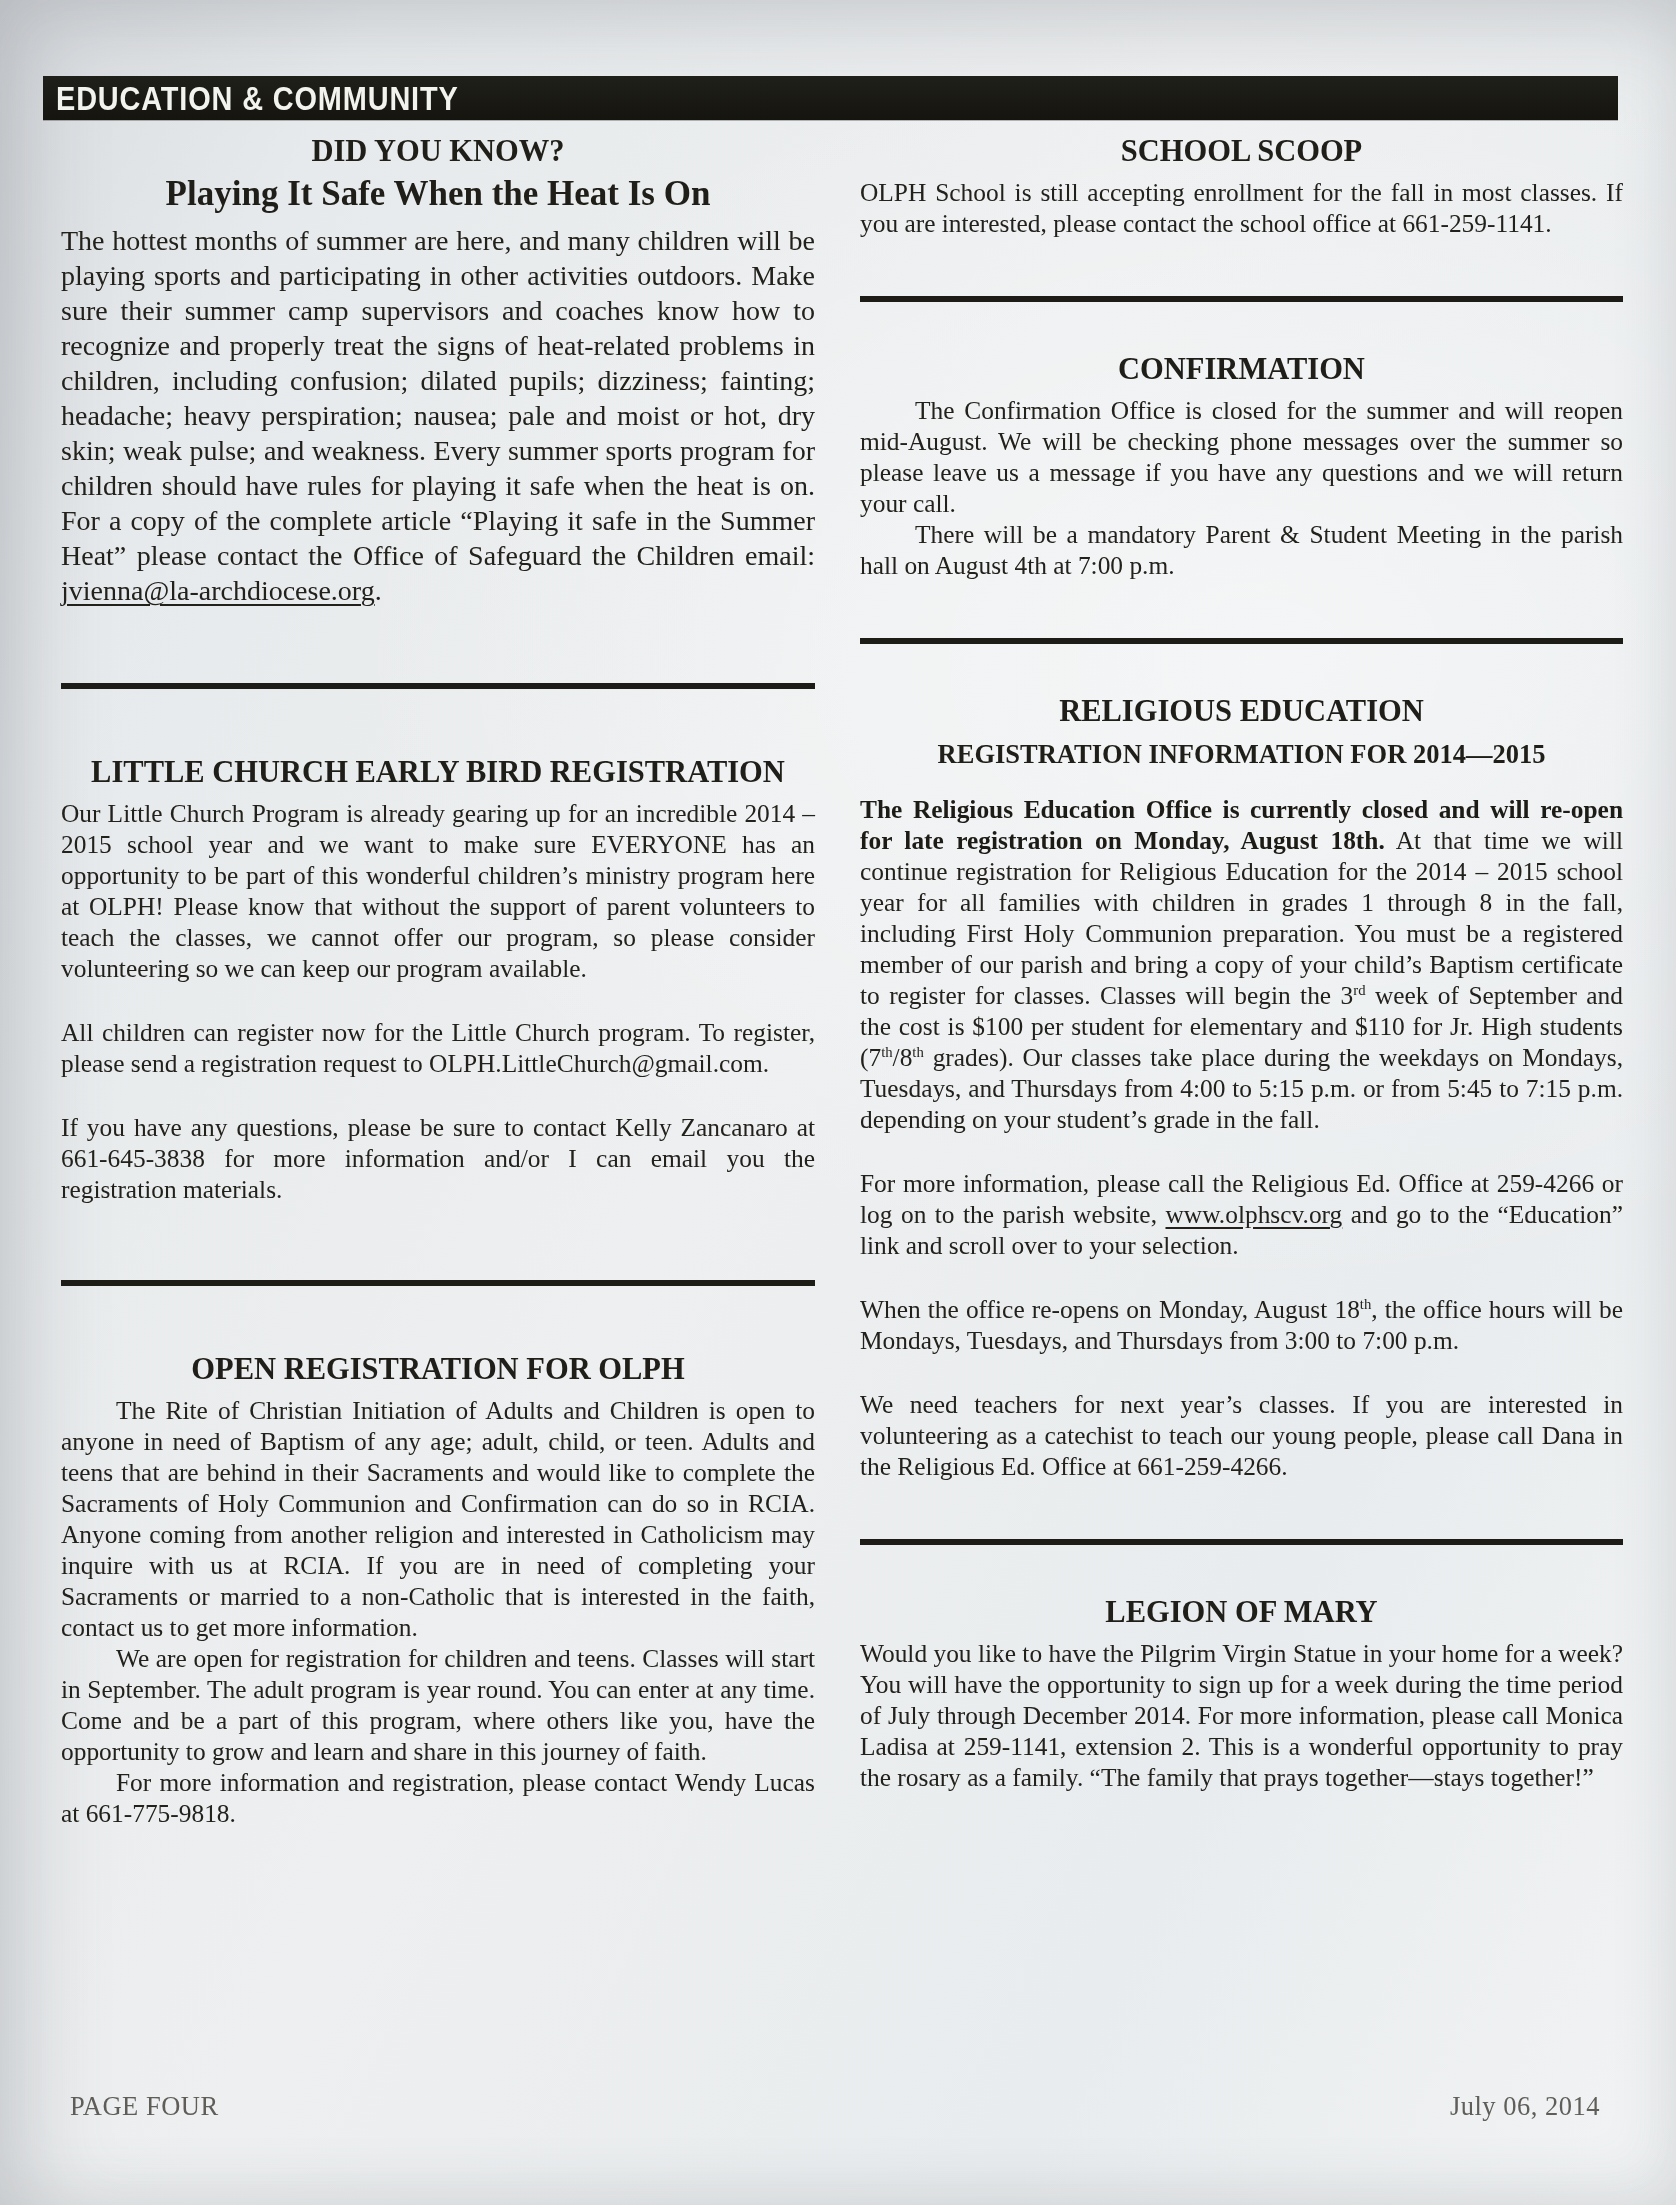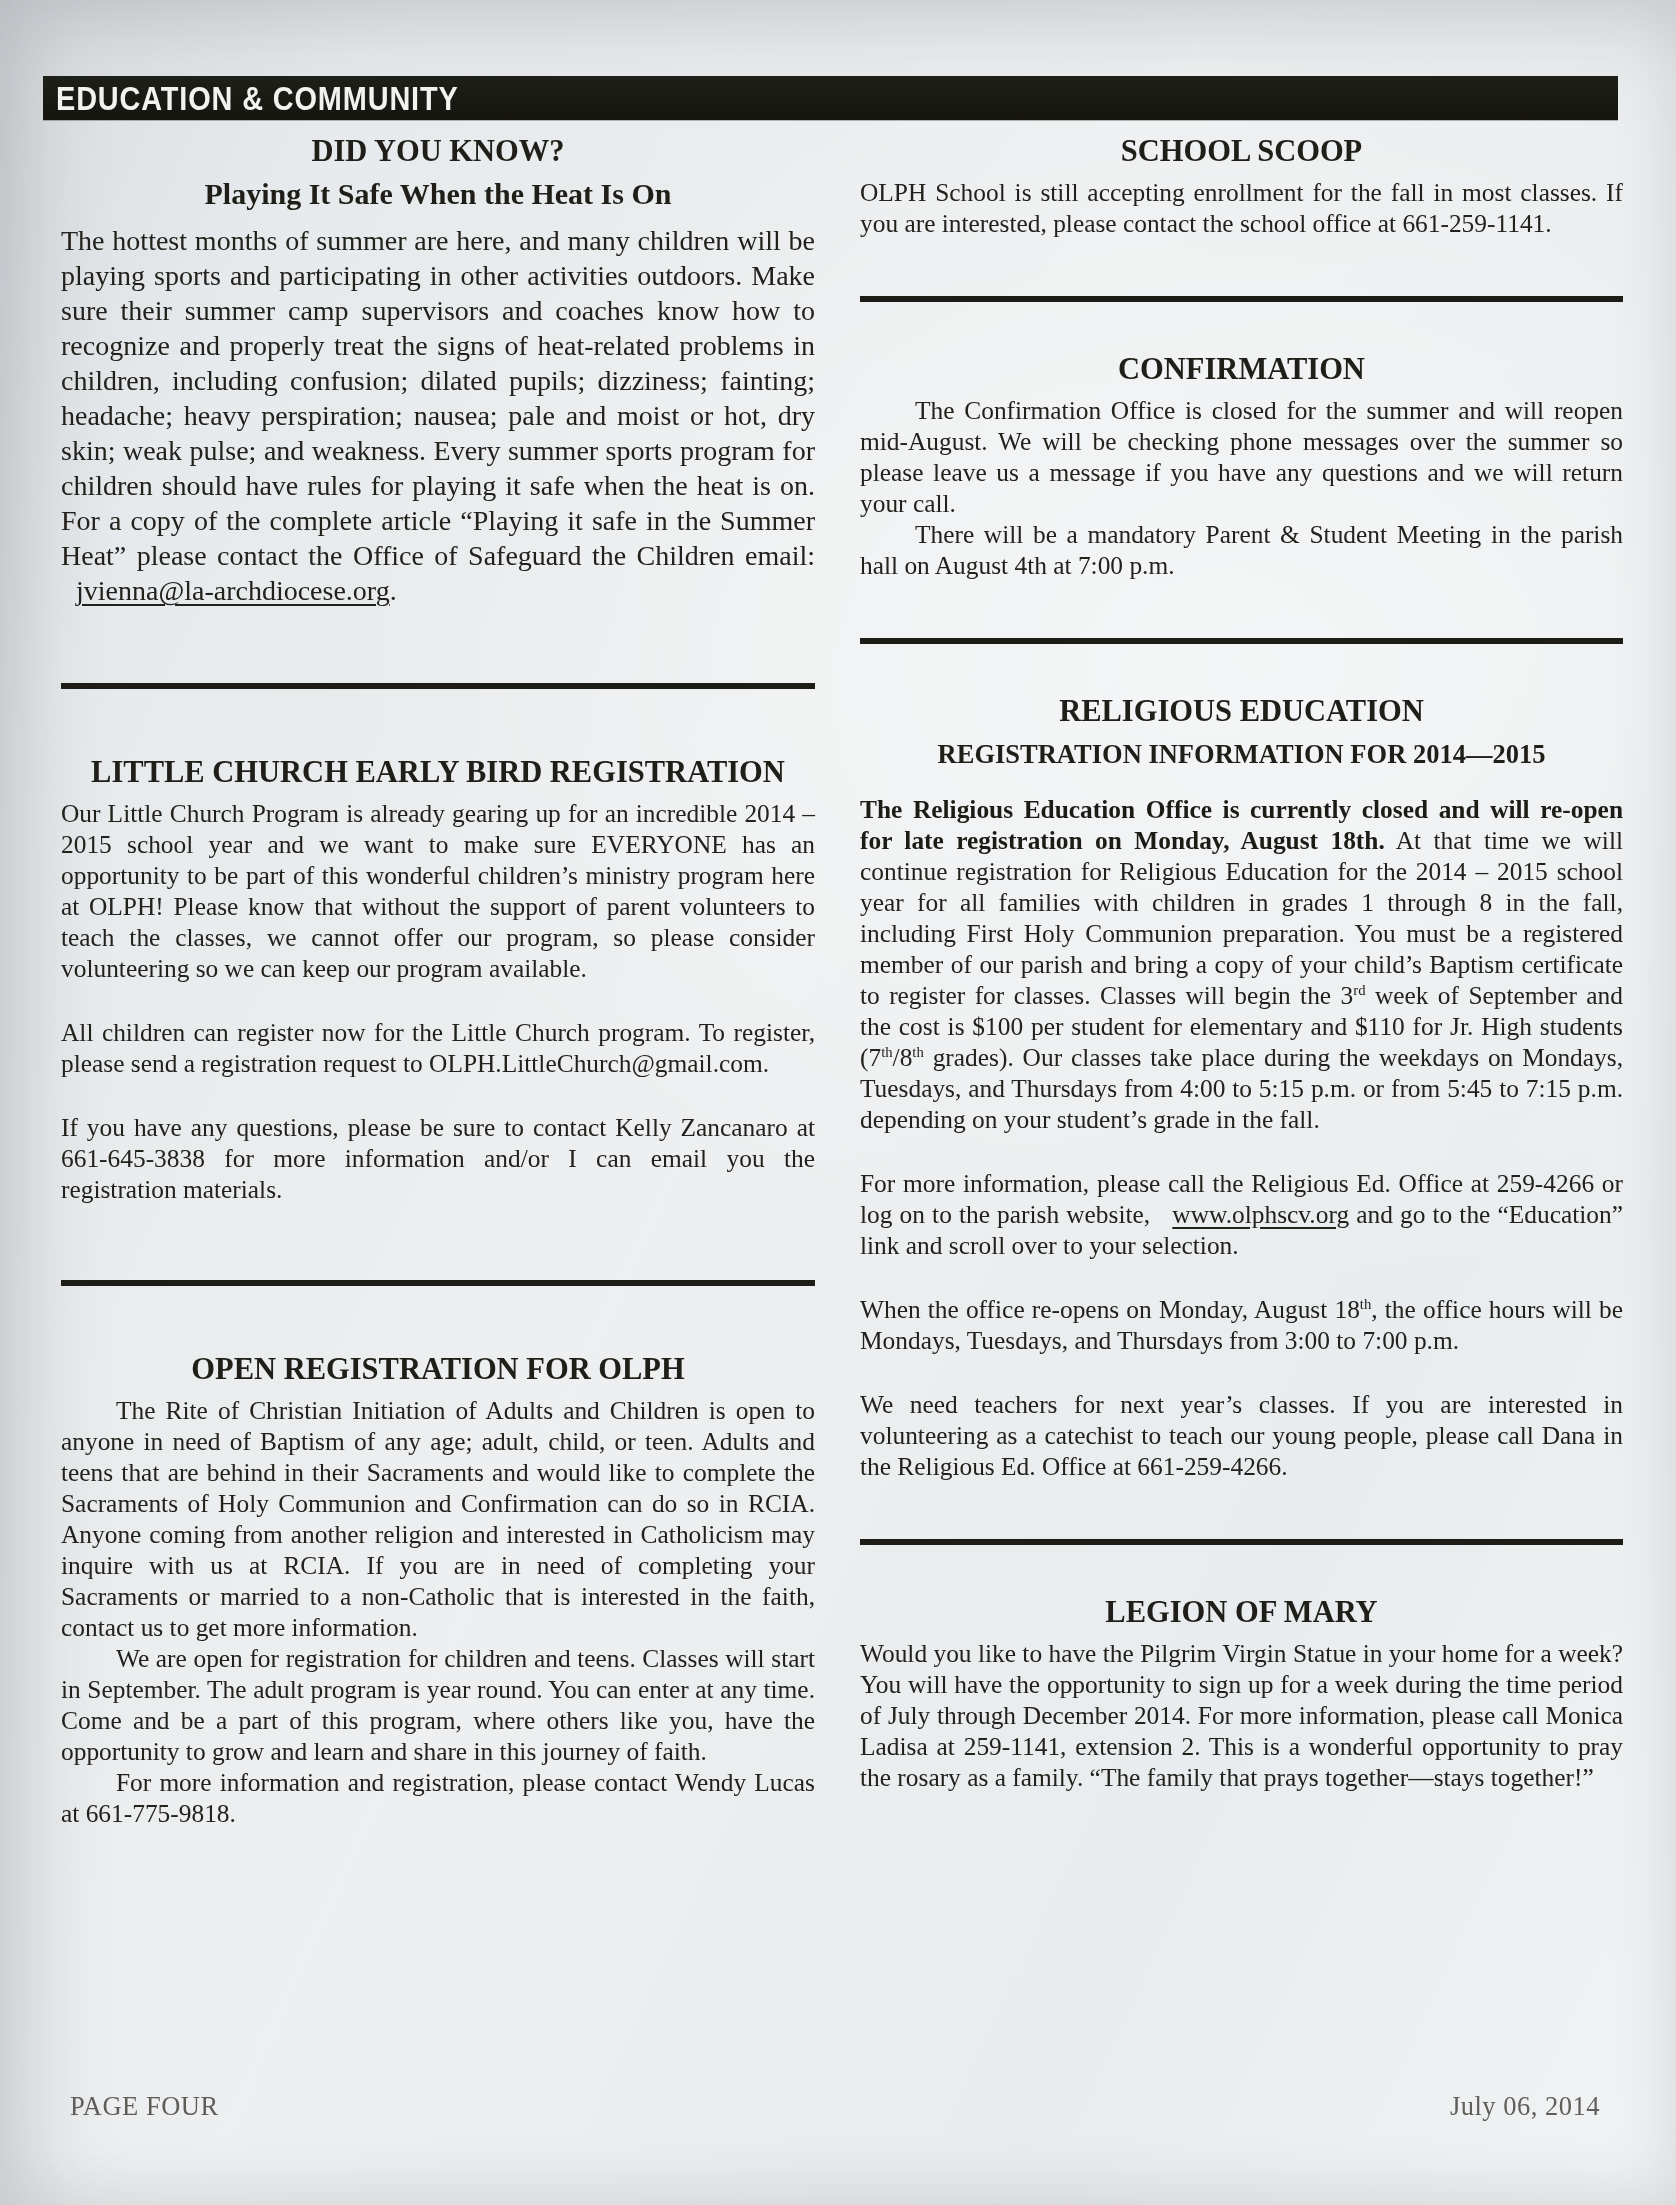--- a/index.html
+++ b/index.html
@@ -48,40 +48,40 @@
   .col.left{width:754px;flex:0 0 auto;}
   .col.right{width:763px;flex:0 0 auto;}
   h2{
     font-size:30.5px;line-height:36px;
     font-weight:bold;text-align:center;
     margin:0 0 8.1px 0;
     letter-spacing:0px;
     color:#201e18;
   }
   h3{
-    font-size:30px;line-height:34px;
+    font-size:35px;line-height:34px;
     font-weight:bold;text-align:center;
     margin:3.1px 0 12.2px 0;
     color:#201e18;
   }
   h3.small{font-size:26.5px;margin:2px 0 23.4px 0;}
   p{
     margin:0;
     font-size:25.4px;
     line-height:31px;
     text-align:justify;
     color:#23211c;
   }
   p.dyk{
     font-size:28px;
     line-height:35px;
   }
   p.gap{margin-bottom:33px;}
   p.ind{text-indent:55px;}
-  .u{text-decoration:underline;text-underline-offset:4.1px;text-decoration-thickness:2px;margin-left:15px;}
+  .u{text-decoration:underline;text-underline-offset:4.1px;text-decoration-thickness:2px;}
   sup{font-size:0.58em;line-height:0;vertical-align:super;}
   hr.rule{
     border:none;height:5.6px;
     background:#1d1c16;
     margin:75px 0 65px 0;
   }
   .col.right hr.rule{margin:57px 0 49px 0;}
   b{color:#1d1b15;font-family:Liberation Serif, serif;}
   .footer-left,.footer-right{
     position:absolute;

